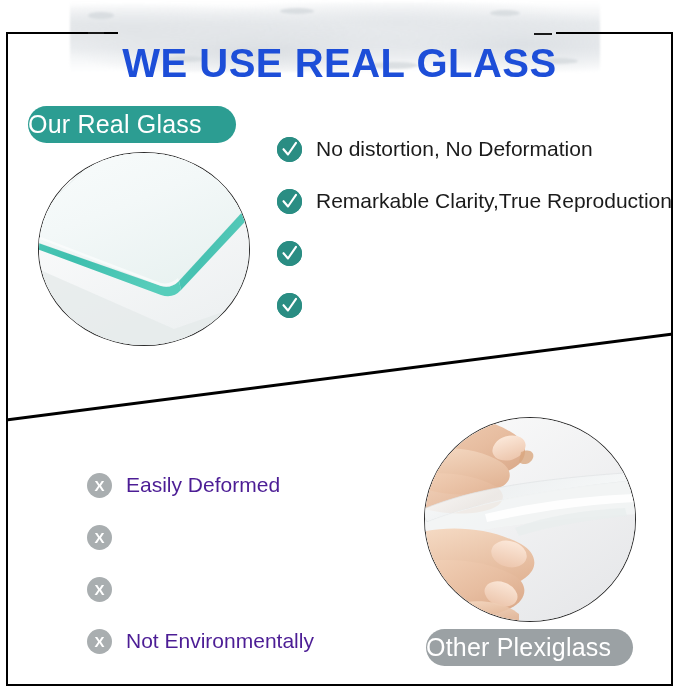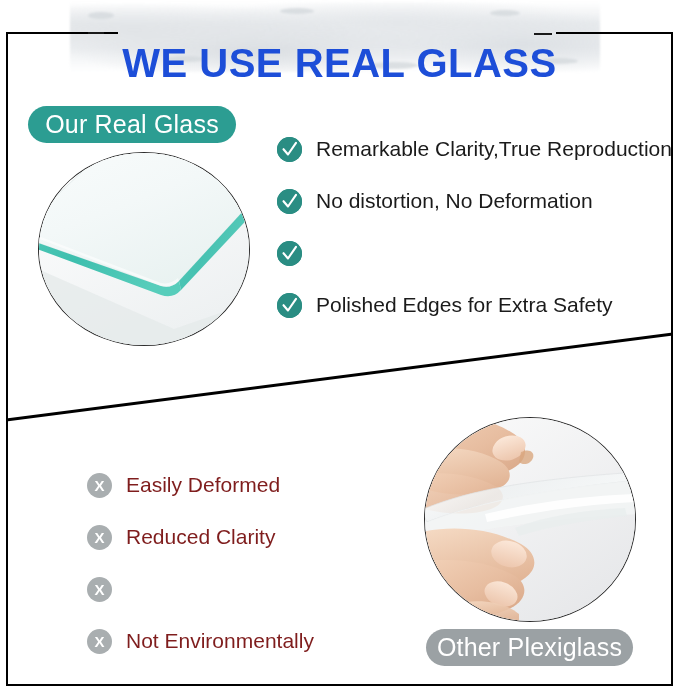--- a/index.html
+++ b/index.html
@@ -73,21 +73,21 @@
     width: 667px;
     height: 90px;
   }
   .divider svg { display: block; }
 
   
   .badge {
     position: absolute;
     display: flex;
     align-items: center;
-    justify-content: center;
+    justify-content: flex-start;
     border-radius: 999px;
     color: #ffffff;
     font-size: 25px;
     letter-spacing: .2px;
     white-space: nowrap;
   }
   .badge-good {
     left: 28px;
     top: 106px;
     width: 208px;
@@ -152,21 +152,21 @@
     font-size: 15px;
     font-weight: bold;
     line-height: 1;
   }
   .feature-text {
     margin-left: 14px;
     font-size: 21px;
     color: #1b1b1b;
     white-space: nowrap;
   }
-  .list-bad .feature-text { color: #7f1d1d; }
+  .list-bad .feature-text { color: #4c1d95; }
 </style>
 </head>
 <body>
 
 <div id="page">
 
   <div class="title-band">
     <span class="title-band-speck" style="left:18px;  top:10px; width:26px; height:7px;"></span>
     <span class="title-band-speck" style="left:96px;  top:54px; width:40px; height:6px;"></span>
     <span class="title-band-speck" style="left:210px; top:6px;  width:34px; height:6px;"></span>
@@ -229,62 +229,60 @@
   </div>
 
   <div class="feature-list list-good">
     <div class="feature-row">
       <span class="feature-icon icon-check">
         <svg width="25" height="25" viewBox="0 0 25 25">
           <circle cx="12.5" cy="12.5" r="12.5" fill="#2a8d83"></circle>
           <path d="M6.5 12.2 L11 17.5 L19 5.8" fill="none" stroke="#ffffff" stroke-width="2.1" stroke-linecap="round" stroke-linejoin="round"></path>
         </svg>
       </span>
-      <span class="feature-text">Remarkable Clarity,True Reproduction</span>
+      <span class="feature-text">No distortion, No Deformation</span>
     </div>
     <div class="feature-row">
       <span class="feature-icon icon-check">
         <svg width="25" height="25" viewBox="0 0 25 25">
           <circle cx="12.5" cy="12.5" r="12.5" fill="#2a8d83"></circle>
           <path d="M6.5 12.2 L11 17.5 L19 5.8" fill="none" stroke="#ffffff" stroke-width="2.1" stroke-linecap="round" stroke-linejoin="round"></path>
         </svg>
       </span>
-      <span class="feature-text">No distortion, No Deformation</span>
+      <span class="feature-text">Remarkable Clarity,True Reproduction</span>
     </div>
     <div class="feature-row">
       <span class="feature-icon icon-check">
         <svg width="25" height="25" viewBox="0 0 25 25">
           <circle cx="12.5" cy="12.5" r="12.5" fill="#2a8d83"></circle>
           <path d="M6.5 12.2 L11 17.5 L19 5.8" fill="none" stroke="#ffffff" stroke-width="2.1" stroke-linecap="round" stroke-linejoin="round"></path>
         </svg>
       </span>
     </div>
     <div class="feature-row">
       <span class="feature-icon icon-check">
         <svg width="25" height="25" viewBox="0 0 25 25">
           <circle cx="12.5" cy="12.5" r="12.5" fill="#2a8d83"></circle>
           <path d="M6.5 12.2 L11 17.5 L19 5.8" fill="none" stroke="#ffffff" stroke-width="2.1" stroke-linecap="round" stroke-linejoin="round"></path>
         </svg>
       </span>
-      <span class="feature-text">Polished Edges for Extra Safety</span>
     </div>
   </div>
 
   <div class="feature-list list-bad">
     <div class="feature-row">
       <span class="feature-icon icon-cross">
         <span class="cross-glyph">X</span>
       </span>
       <span class="feature-text">Easily Deformed</span>
     </div>
     <div class="feature-row">
       <span class="feature-icon icon-cross">
         <span class="cross-glyph">X</span>
       </span>
-      <span class="feature-text">Reduced Clarity</span>
     </div>
     <div class="feature-row">
       <span class="feature-icon icon-cross">
         <span class="cross-glyph">X</span>
       </span>
     </div>
     <div class="feature-row">
       <span class="feature-icon icon-cross">
         <span class="cross-glyph">X</span>
       </span>

